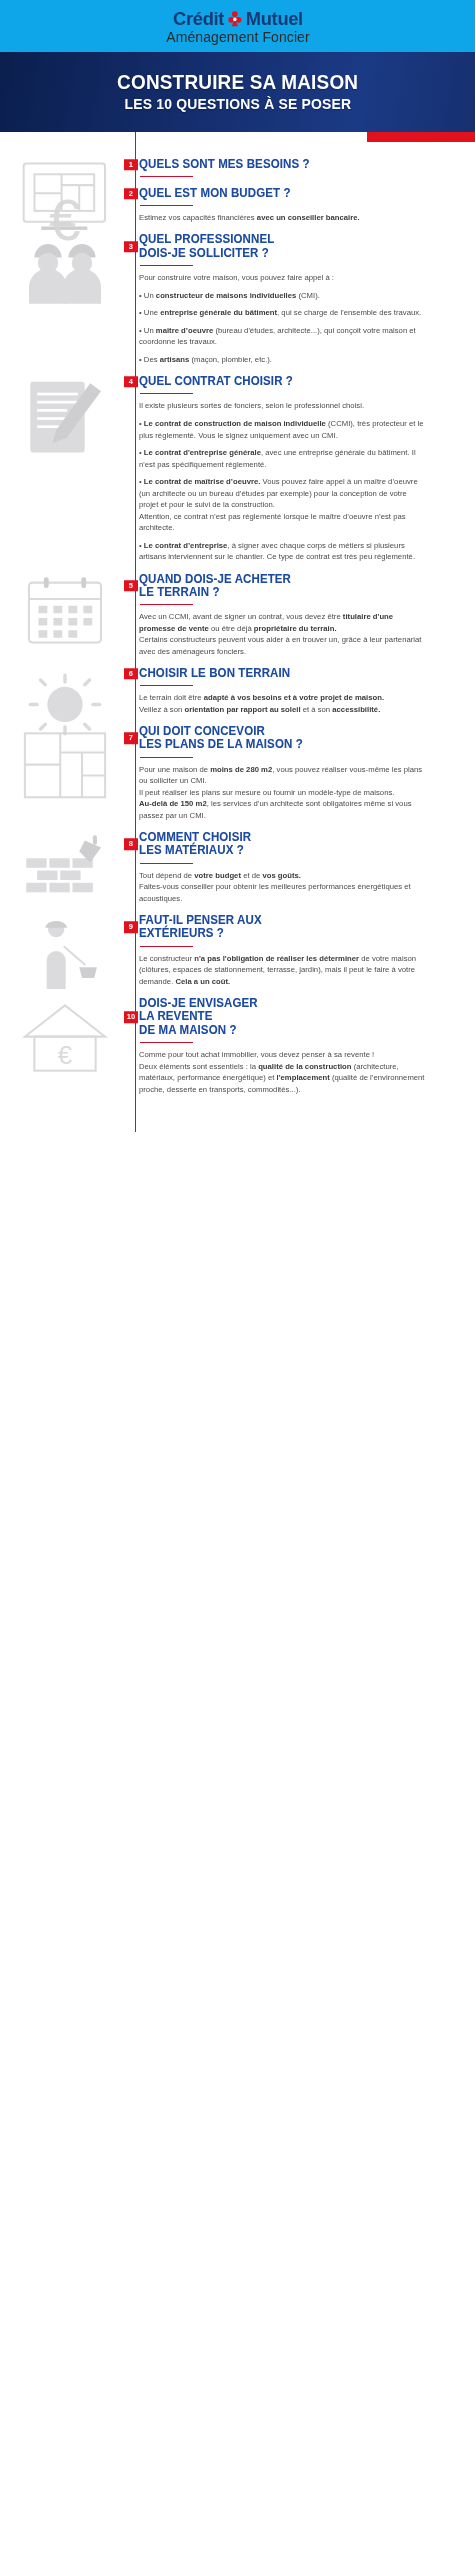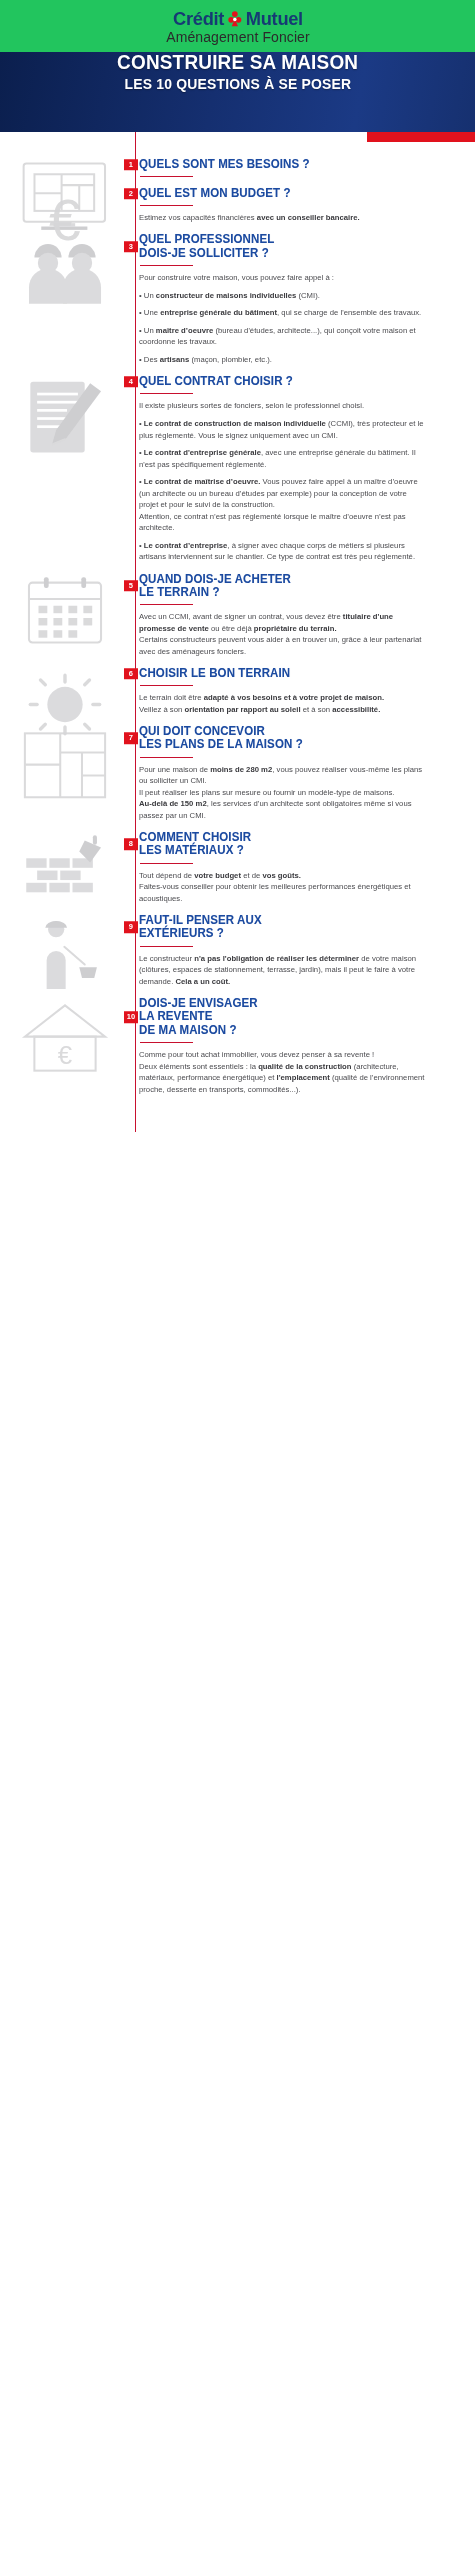--- a/index.html
+++ b/index.html
@@ -9,21 +9,21 @@
     font-family: "Liberation Sans", sans-serif;
   }
   body { position: relative; }
 
   
   .logo-area {
     width: 476px;
     padding-top: 9.5px;
     padding-bottom: 6.8px;
     text-align: center;
-    background: #22c55e;
+    background: #0ea5e9;
   }
   .logo-line1 {
     font-size: 18.3px;
     font-weight: bold;
     color: #163a74;
     letter-spacing: -0.3px;
     line-height: 1;
     white-space: nowrap;
   }
   .logo-mark {
@@ -42,21 +42,21 @@
 
   
   .banner-wrap {
     position: relative;
     width: 476px;
     height: 80px;
     background: linear-gradient(100deg, #0b1f4e 0%, #152f70 45%, #1b3a85 75%, #16306f 100%);
     display: flex;
     flex-direction: column;
     align-items: center;
-    justify-content: flex-start;
+    justify-content: center;
   }
   .banner-title {
     color: #fff;
     font-size: 20.4px;
     font-weight: bold;
     letter-spacing: 0.2px;
     line-height: 1.05;
     text-align: center;
     text-shadow: 0 0.7px 1.4px rgba(0,0,0,.35);
     transform: scaleX(0.93);

